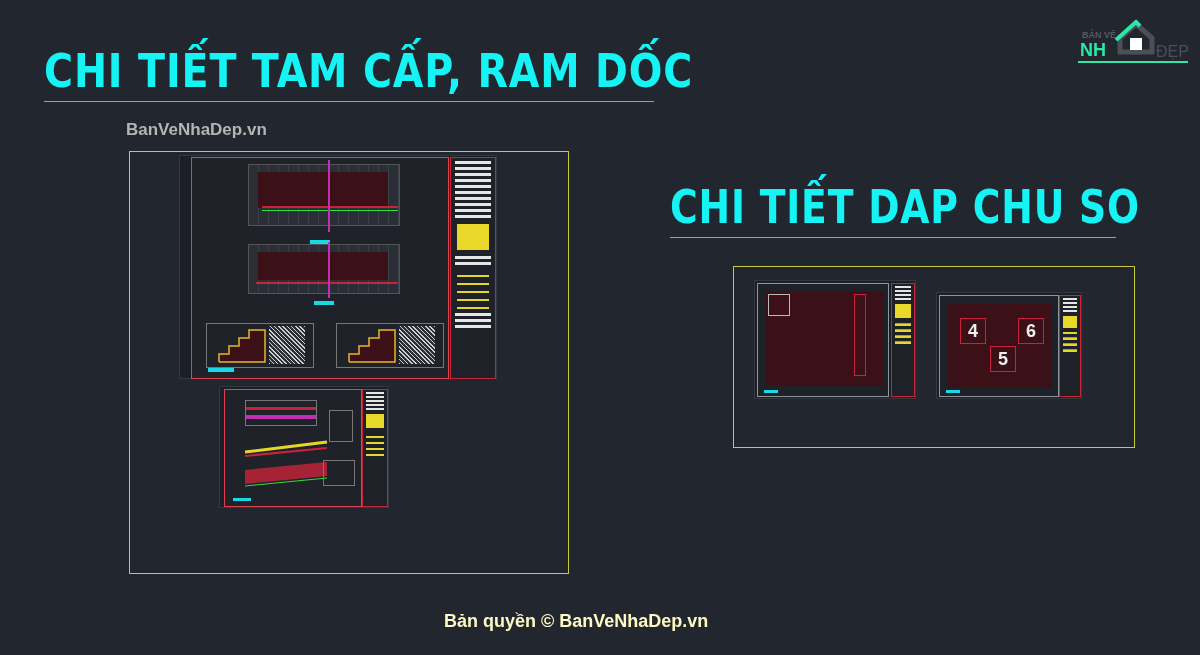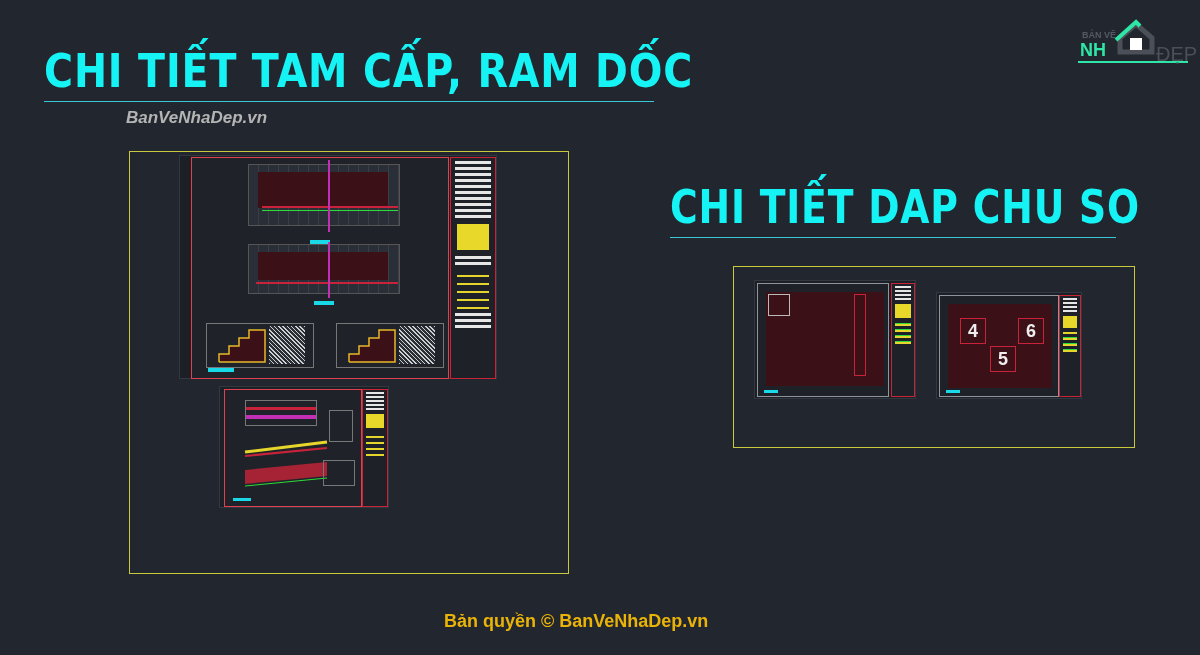--- a/index.html
+++ b/index.html
@@ -14,41 +14,41 @@
   .sheet{background:#1f2329;border:1px solid #e0414f;}
   .sheet-outer{background:#1c2026;border:1px solid #33373f;}
   .tb{background:#1e2228;border-left:2px solid #c92436;}
   .tb .row{height:3px;background:#e6e6e6;margin:3px 4px;}
   .logo-y{background:#e7d82a;}
   .cyan{background:#19d8e8;}
   .grn{background:#2fdc3a;}
   .red{background:#c8233a;}
   .mag{background:#c22fb5;}
   .dark-red{background:#3b1117;}
-  .footer{color:#eab308;font-weight:bold;font-size:18px;}
+  .footer{color:#fef9c3;font-weight:bold;font-size:18px;}
   .brand{left:1076px;top:16px;width:118px;height:52px;}
 </style>
 </head>
 <body>
 
 <div class="abs brand">
   <svg width="118" height="52" viewBox="0 0 118 52">
     <polygon points="44,36 44,22 60,8 76,22 76,36" fill="none" stroke="#4b4f57" stroke-width="5"></polygon>
     <polyline points="40,24 60,6 64,10" fill="none" stroke="#2ee6a6" stroke-width="4"></polyline>
     <rect x="54" y="22" width="12" height="12" fill="#ffffff"></rect>
     <line x1="2" y1="46" x2="112" y2="46" stroke="#2ee6a6" stroke-width="2"></line>
   </svg>
   <span class="abs" style="left:6px;top:14px;font-size:9px;font-weight:bold;color:#555a62;">BẢN VẼ</span>
   <span class="abs" style="left:4px;top:24px;font-size:18px;font-weight:bold;color:#2ee6a6;">NH</span>
-  <span class="abs" style="left:80px;top:27px;font-size:20px;color:#4b4f57;">ĐẸP</span>
+  <span class="abs" style="left:80px;top:27px;font-size:16px;color:#4b4f57;">ĐẸP</span>
 </div>
 
 <div class="abs title title1">CHI TIẾT TAM CẤP, RAM DỐC</div>
 <div class="abs uline" style="left:44px;top:101px;width:610px;"></div>
-<div class="abs sub" style="left:126px;top:108px;font-style:italic;">BanVeNhaDep.vn</div>
+<div class="abs sub" style="left:126px;top:120px;">BanVeNhaDep.vn</div>
 
 <div class="abs frame" style="left:129px;top:151px;width:438px;height:421px;"></div>
 
 <div class="abs sheet-outer" style="left:179px;top:155px;width:316px;height:222px;">
   <div class="abs sheet" style="left:11px;top:1px;width:256px;height:220px;">
 
     <div class="abs" style="left:56px;top:6px;width:150px;height:60px;border:1px solid #555;background:repeating-linear-gradient(90deg,#2a2e36 0 9px,#3a3e46 9px 10px),#2a2e36;"></div>
     <div class="abs dark-red" style="left:66px;top:14px;width:130px;height:36px;"></div>
     <div class="abs red" style="left:70px;top:48px;width:136px;height:2px;"></div>
     <div class="abs grn" style="left:70px;top:52px;width:136px;height:1px;"></div>

